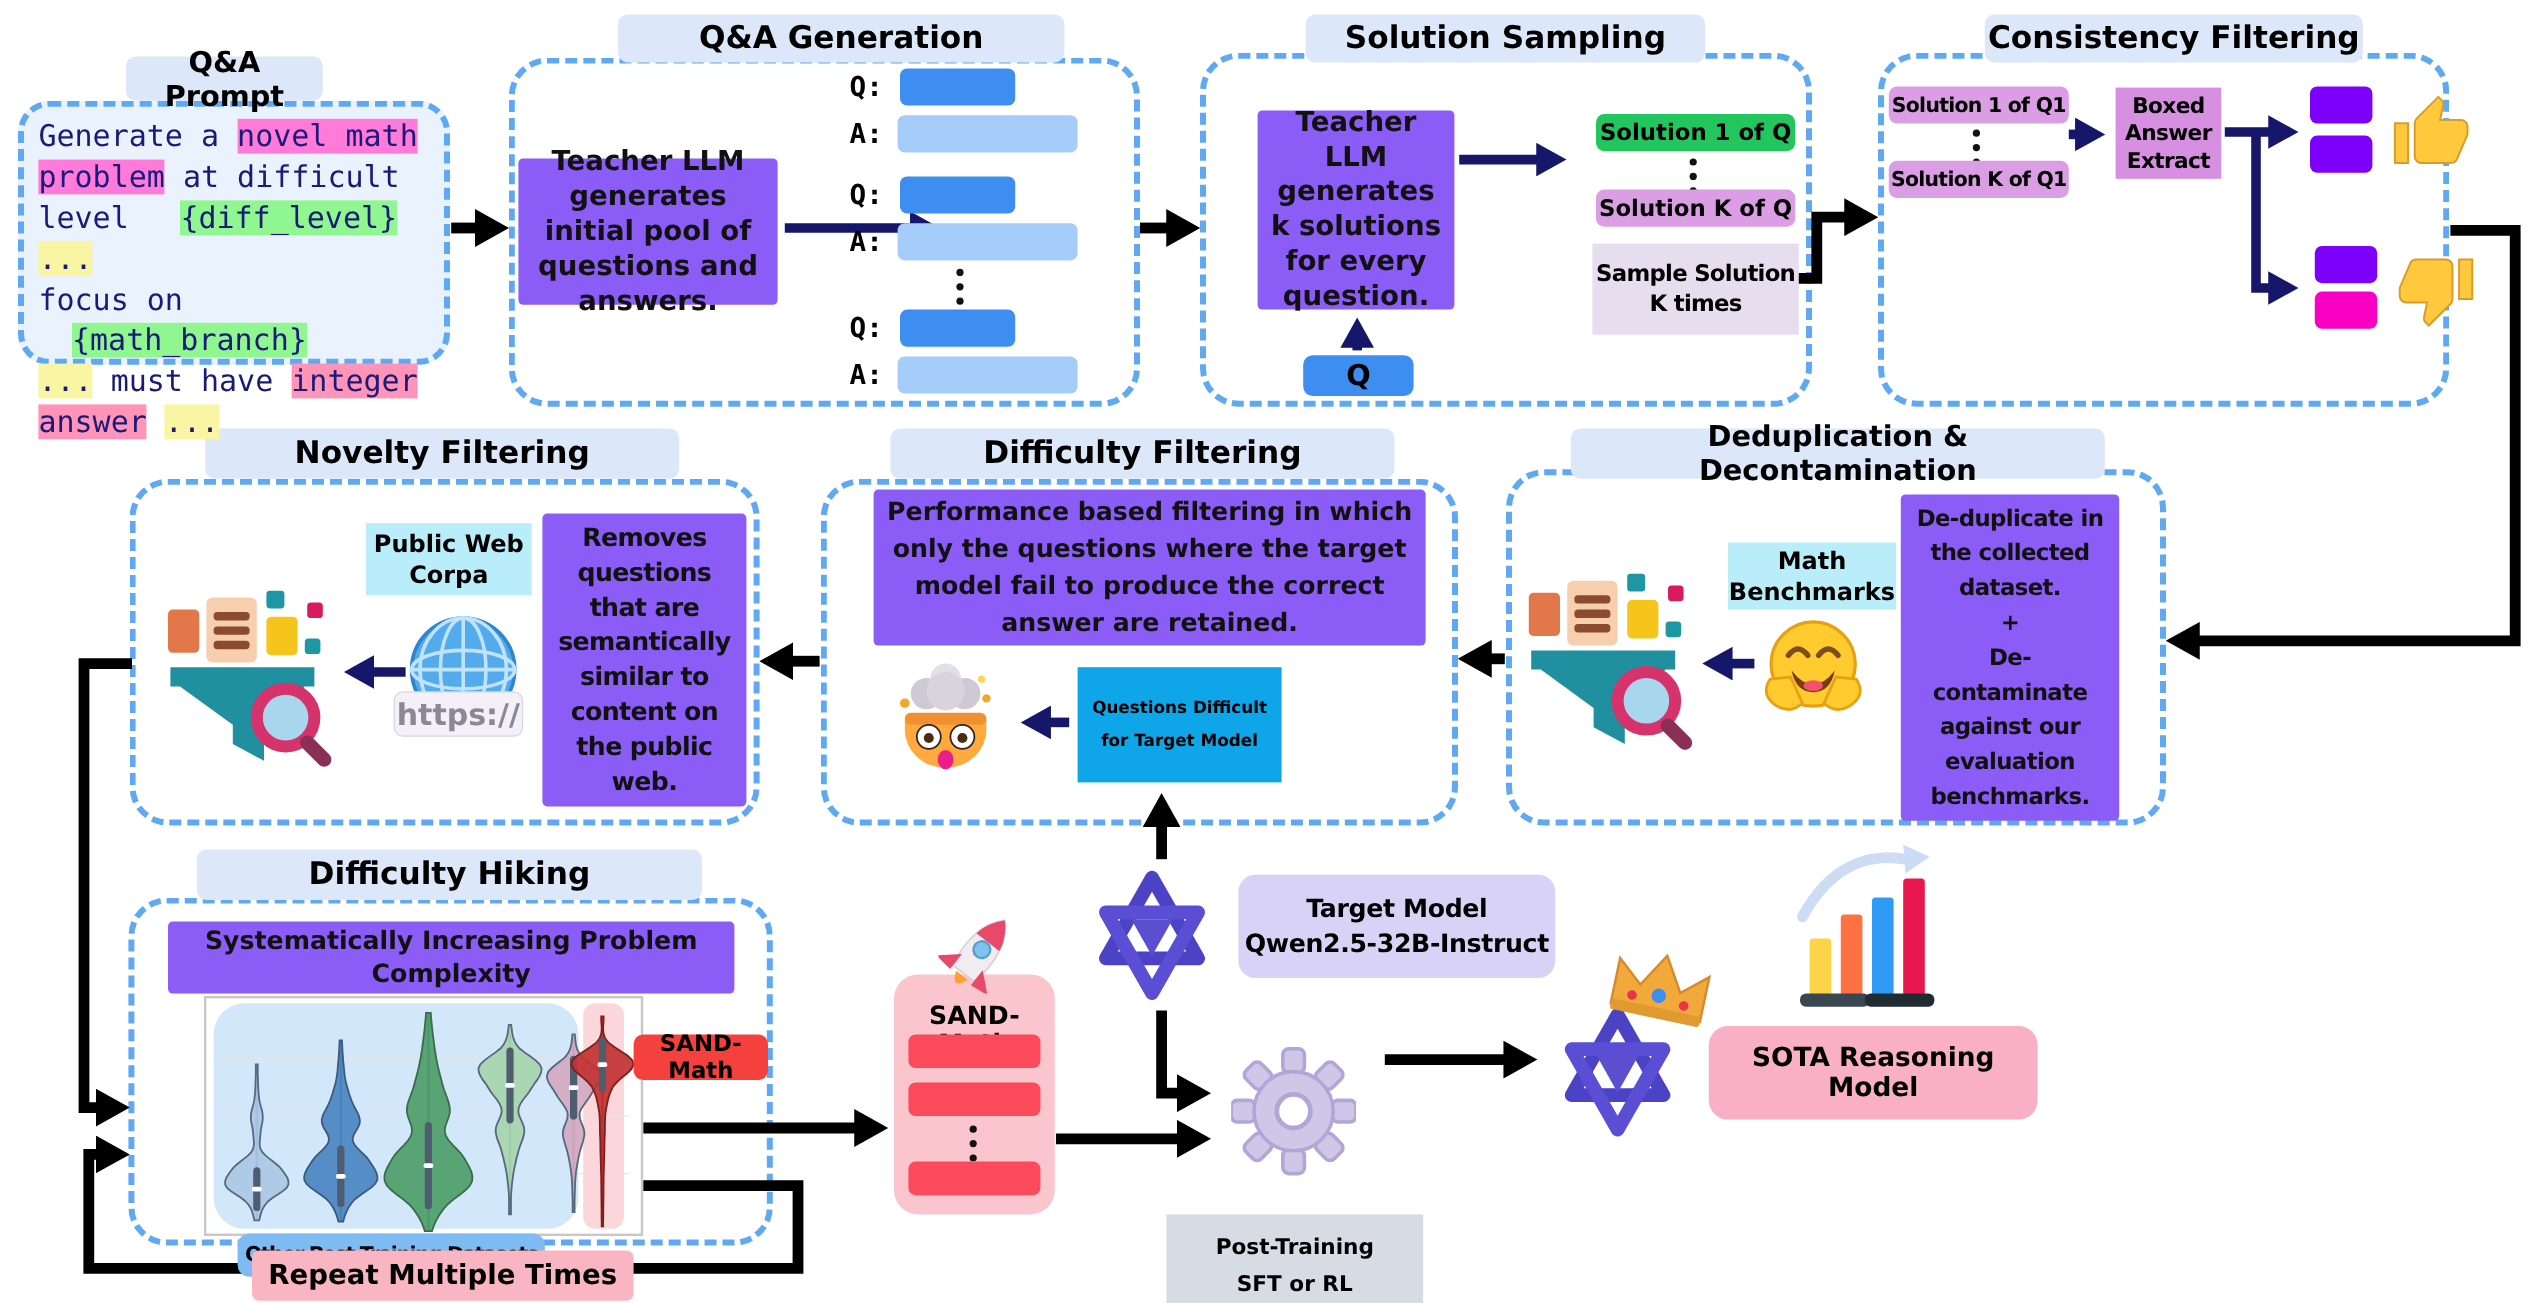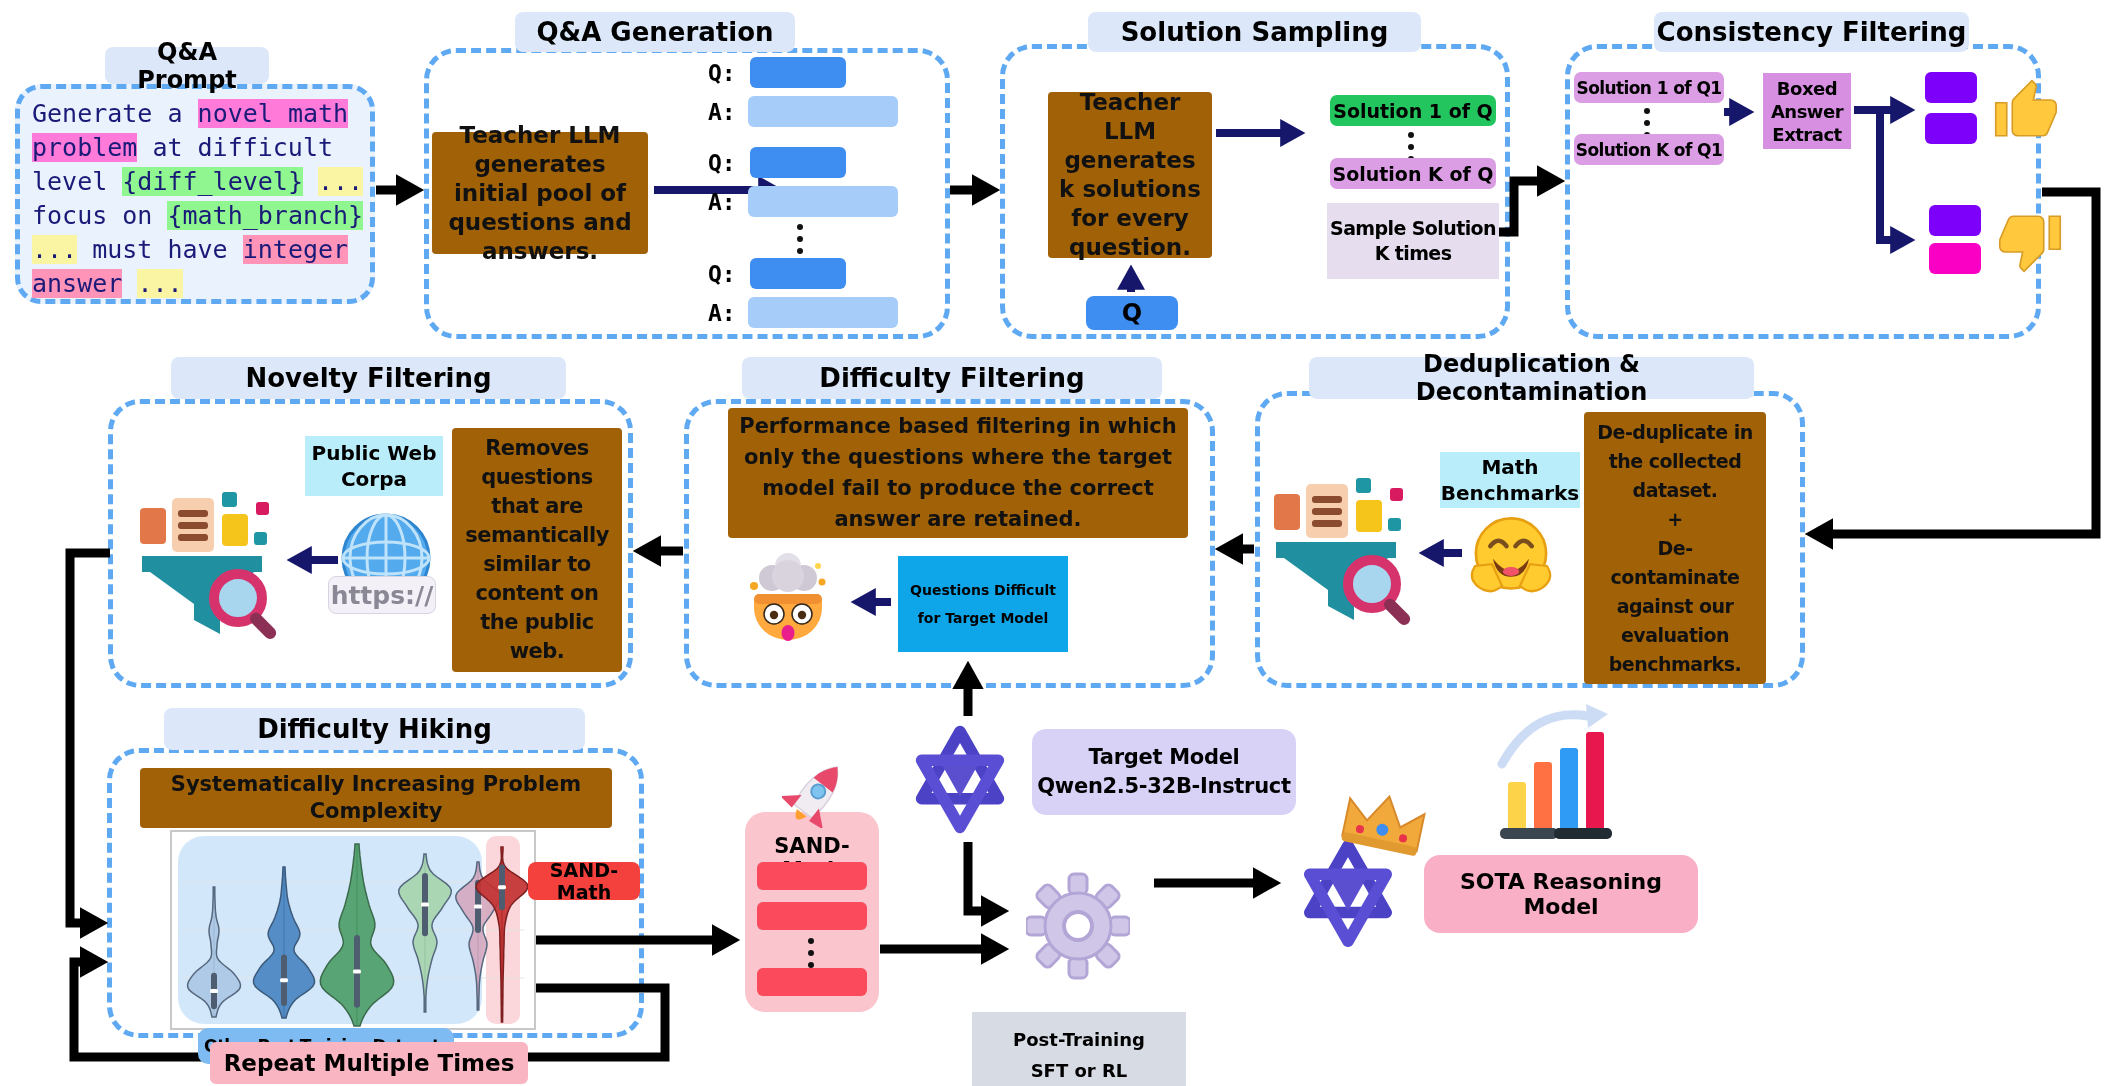--- a/index.html
+++ b/index.html
@@ -3,30 +3,30 @@
 <meta charset="utf-8">
 <style>
   * { box-sizing: border-box; margin: 0; padding: 0; }
   html,body { background:#fff; }
   body { font-family:"DejaVu Sans","Liberation Sans",sans-serif; }
   #canvas { position:relative; width:2112px; height:1086px; background:#fff; overflow:hidden;padding-left:17px; }
 
   .dashed { position:absolute; border:5px dashed #5ea9f2; border-radius:32px; z-index:1; }
   .tab { position:absolute; background:#dce8f9; border-radius:8px; display:flex; align-items:center;
          justify-content:center; font-weight:bold; color:#000; z-index:3; text-align:center; }
-  .note { position:absolute; background:#a16207; display:flex; align-items:center; justify-content:center;
+  .note { position:absolute; background:#8b5cf6; display:flex; align-items:center; justify-content:center;
           text-align:center; font-weight:bold; color:#111; padding:6px; z-index:3; }
   .pill { position:absolute; display:flex; align-items:center; justify-content:center; text-align:center;
           font-weight:bold; color:#000; z-index:3; }
   .el   { position:absolute; z-index:3; }
   .preline { white-space:pre-line; }
   .code { font-family:"DejaVu Sans Mono","Liberation Mono",monospace; color:#1a1a78; font-size:25px;
           line-height:34px; }
   .code .hl-pink   { background:#ff7ad9; }
-  .code .hl-green  { background:#90f690; }
+  .code .hl-green  { background:#90f690;margin-left:28px; }
   .code .hl-yellow { background:#faf5a3; }
   .code .hl-rose   { background:#ff93b8; }
   .mono { font-family:"DejaVu Sans Mono","Liberation Mono",monospace; font-weight:bold; }
   .qbar { position:absolute; background:#3d8ef0; border-radius:6px; z-index:3; }
   .abar { position:absolute; background:#a6ccfa; border-radius:6px; z-index:3; }
   .vdots { position:absolute; display:flex; flex-direction:column; gap:6px; align-items:center; z-index:3; }
   .vdots i { width:6px; height:6px; background:#111; border-radius:50%; }
   .chip { position:absolute; border-radius:6px; z-index:3; }
   svg.lines { position:absolute; left:0; top:0; z-index:2; }
   .violin-frame { position:absolute; background:#fff; border:2px solid #c8c8c8; z-index:3; }
@@ -80,21 +80,21 @@
   <div class="dashed" style="left:1000px;top:44px;width:510px;height:295px;"></div>
   <div class="dashed" style="left:1565px;top:44px;width:476px;height:295px;"></div>
   <div class="dashed" style="left:108px;top:399px;width:525px;height:289px;"></div>
   <div class="dashed" style="left:684px;top:399px;width:531px;height:289px;"></div>
   <div class="dashed" style="left:1255px;top:391px;width:550px;height:297px;"></div>
   <div class="dashed" style="left:107px;top:748px;width:537px;height:290px;"></div>
 
   <div class="tab" style="left:105px;top:47px;width:164px;height:37px;font-size:24px;">
       <span>Q&amp;A Prompt</span>
     </div>
-  <div class="tab" style="left:515px;top:12px;width:280px;height:40px;font-size:26px;">
+  <div class="tab" style="left:515px;top:12px;width:372px;height:40px;font-size:26px;">
       <span>Q&amp;A Generation</span>
     </div>
   <div class="tab" style="left:1088px;top:12px;width:333px;height:40px;font-size:26px;">
       <span>Solution Sampling</span>
     </div>
   <div class="tab" style="left:1654px;top:12px;width:315px;height:40px;font-size:26px;">
       <span>Consistency Filtering</span>
     </div>
   <div class="tab" style="left:171px;top:357px;width:395px;height:42px;font-size:26px;text-align:center;">
       <span>Novelty Filtering</span>

